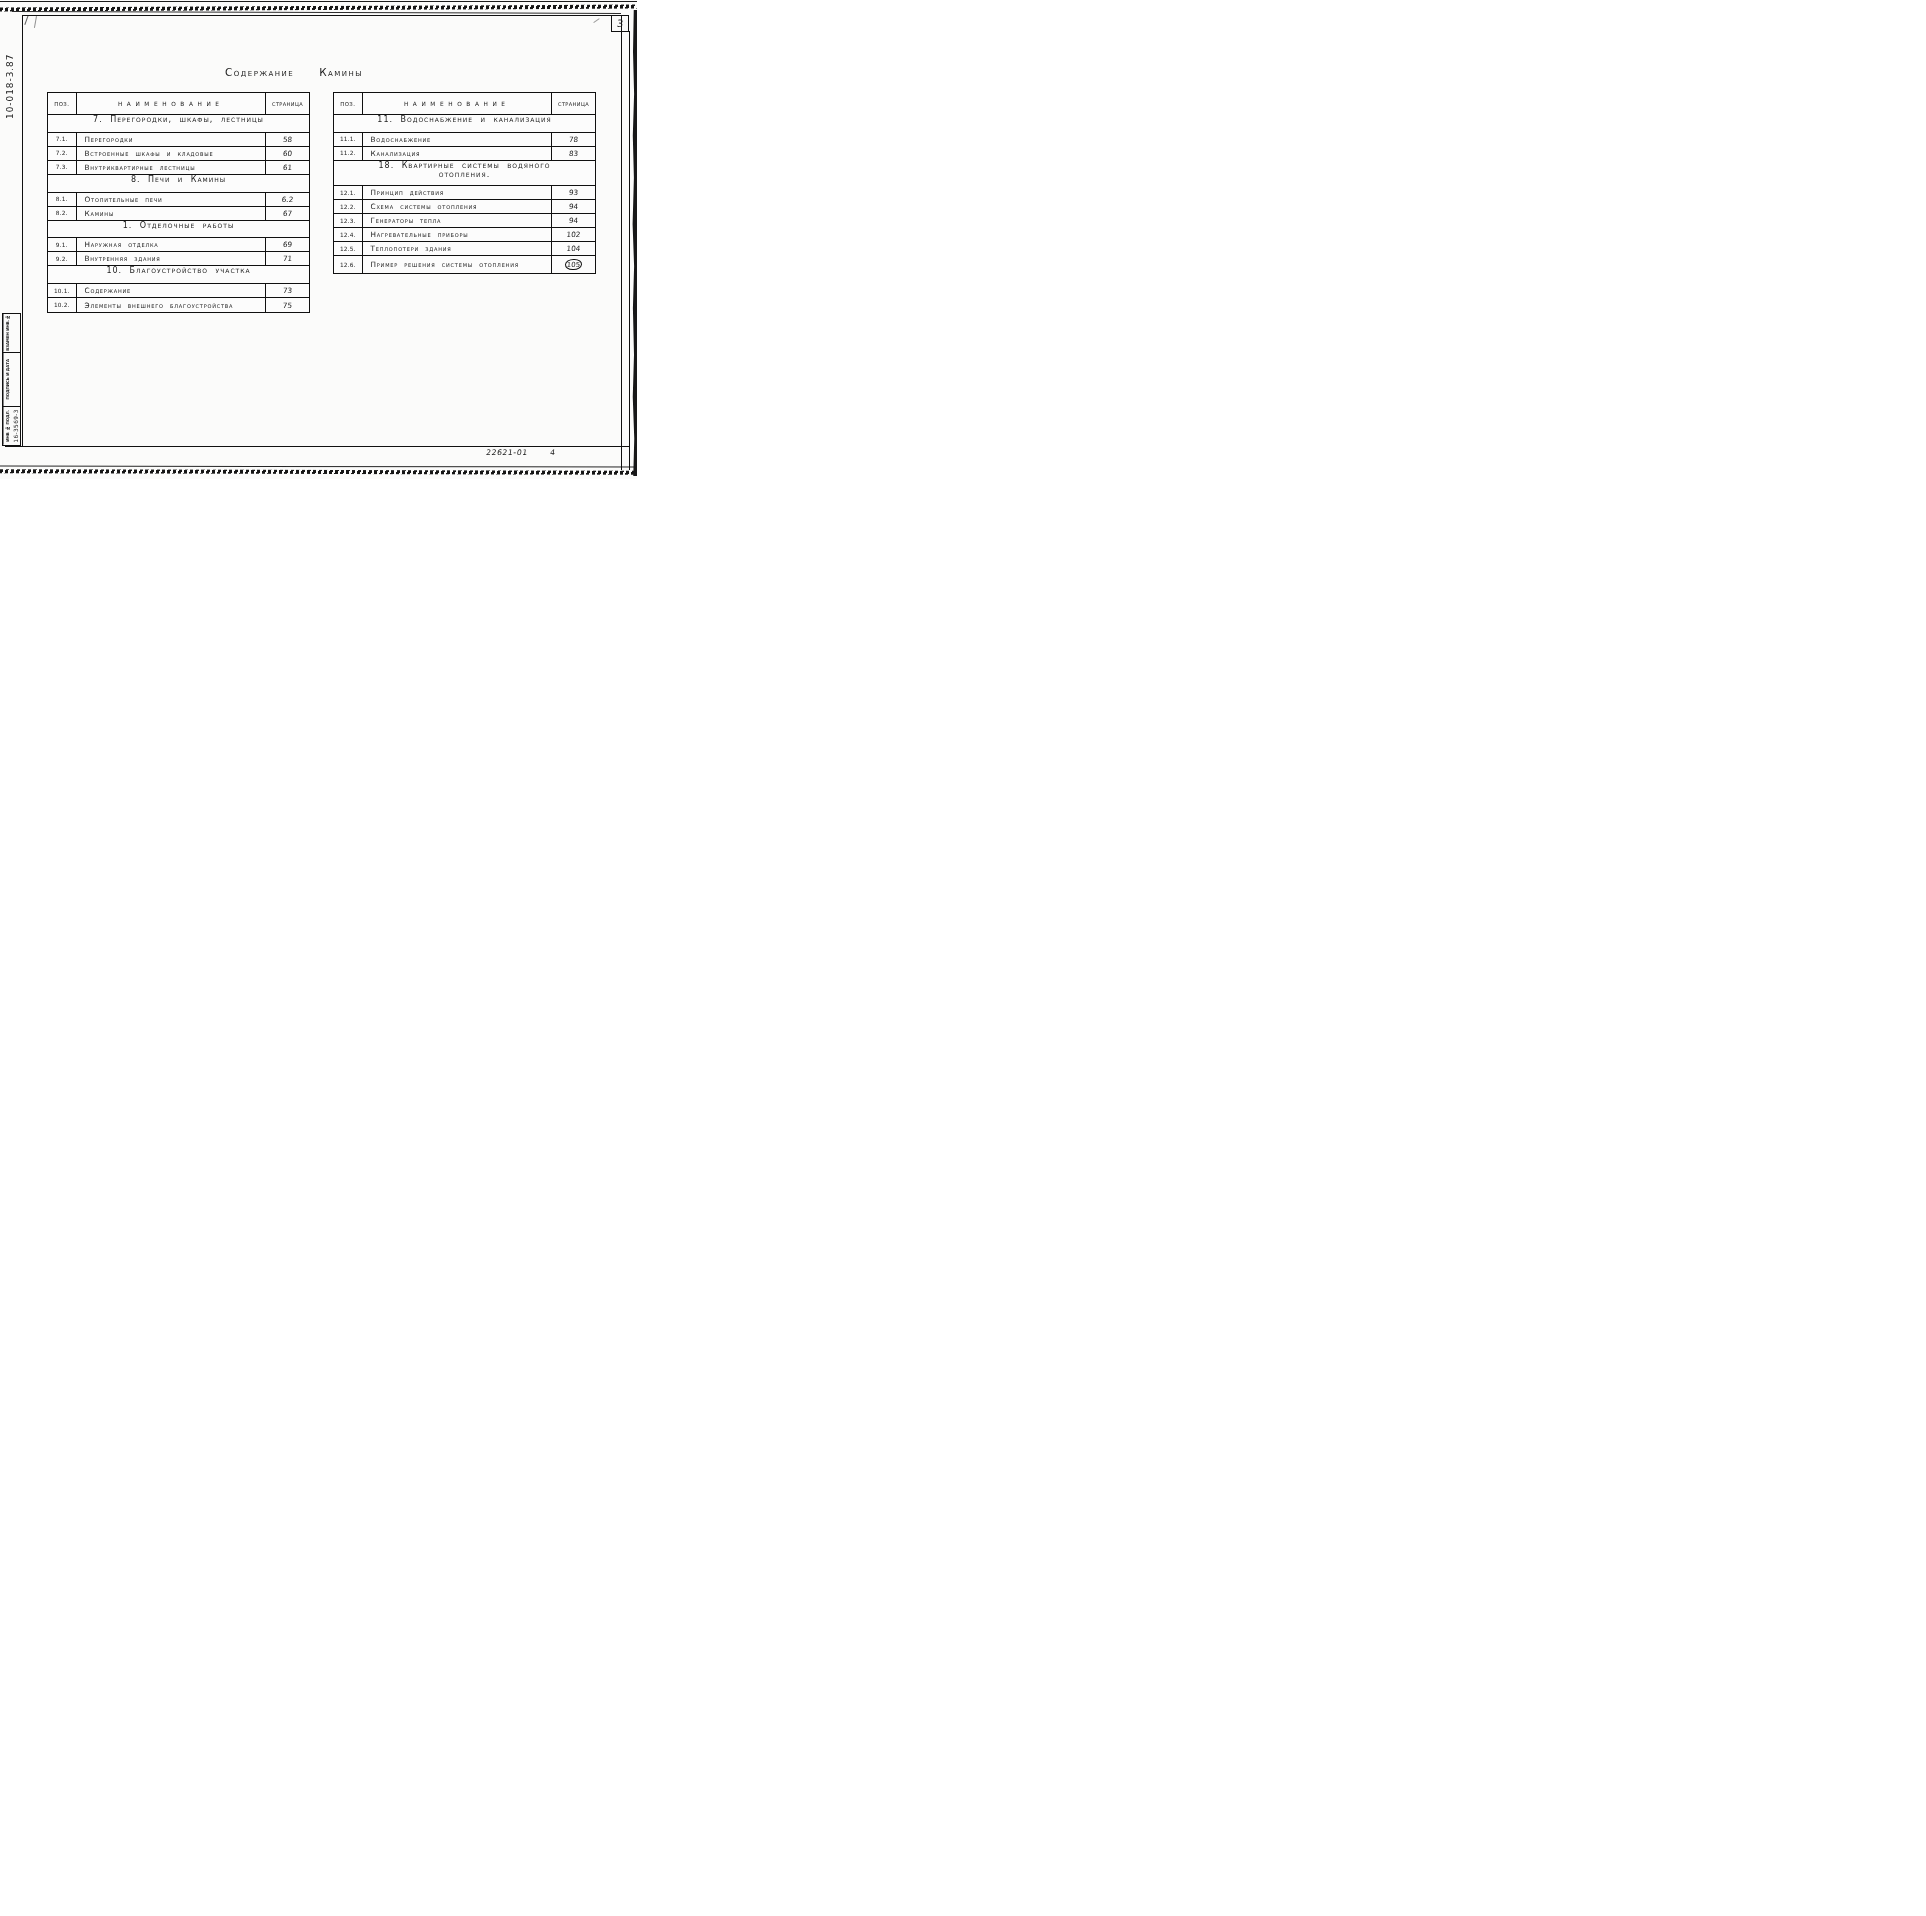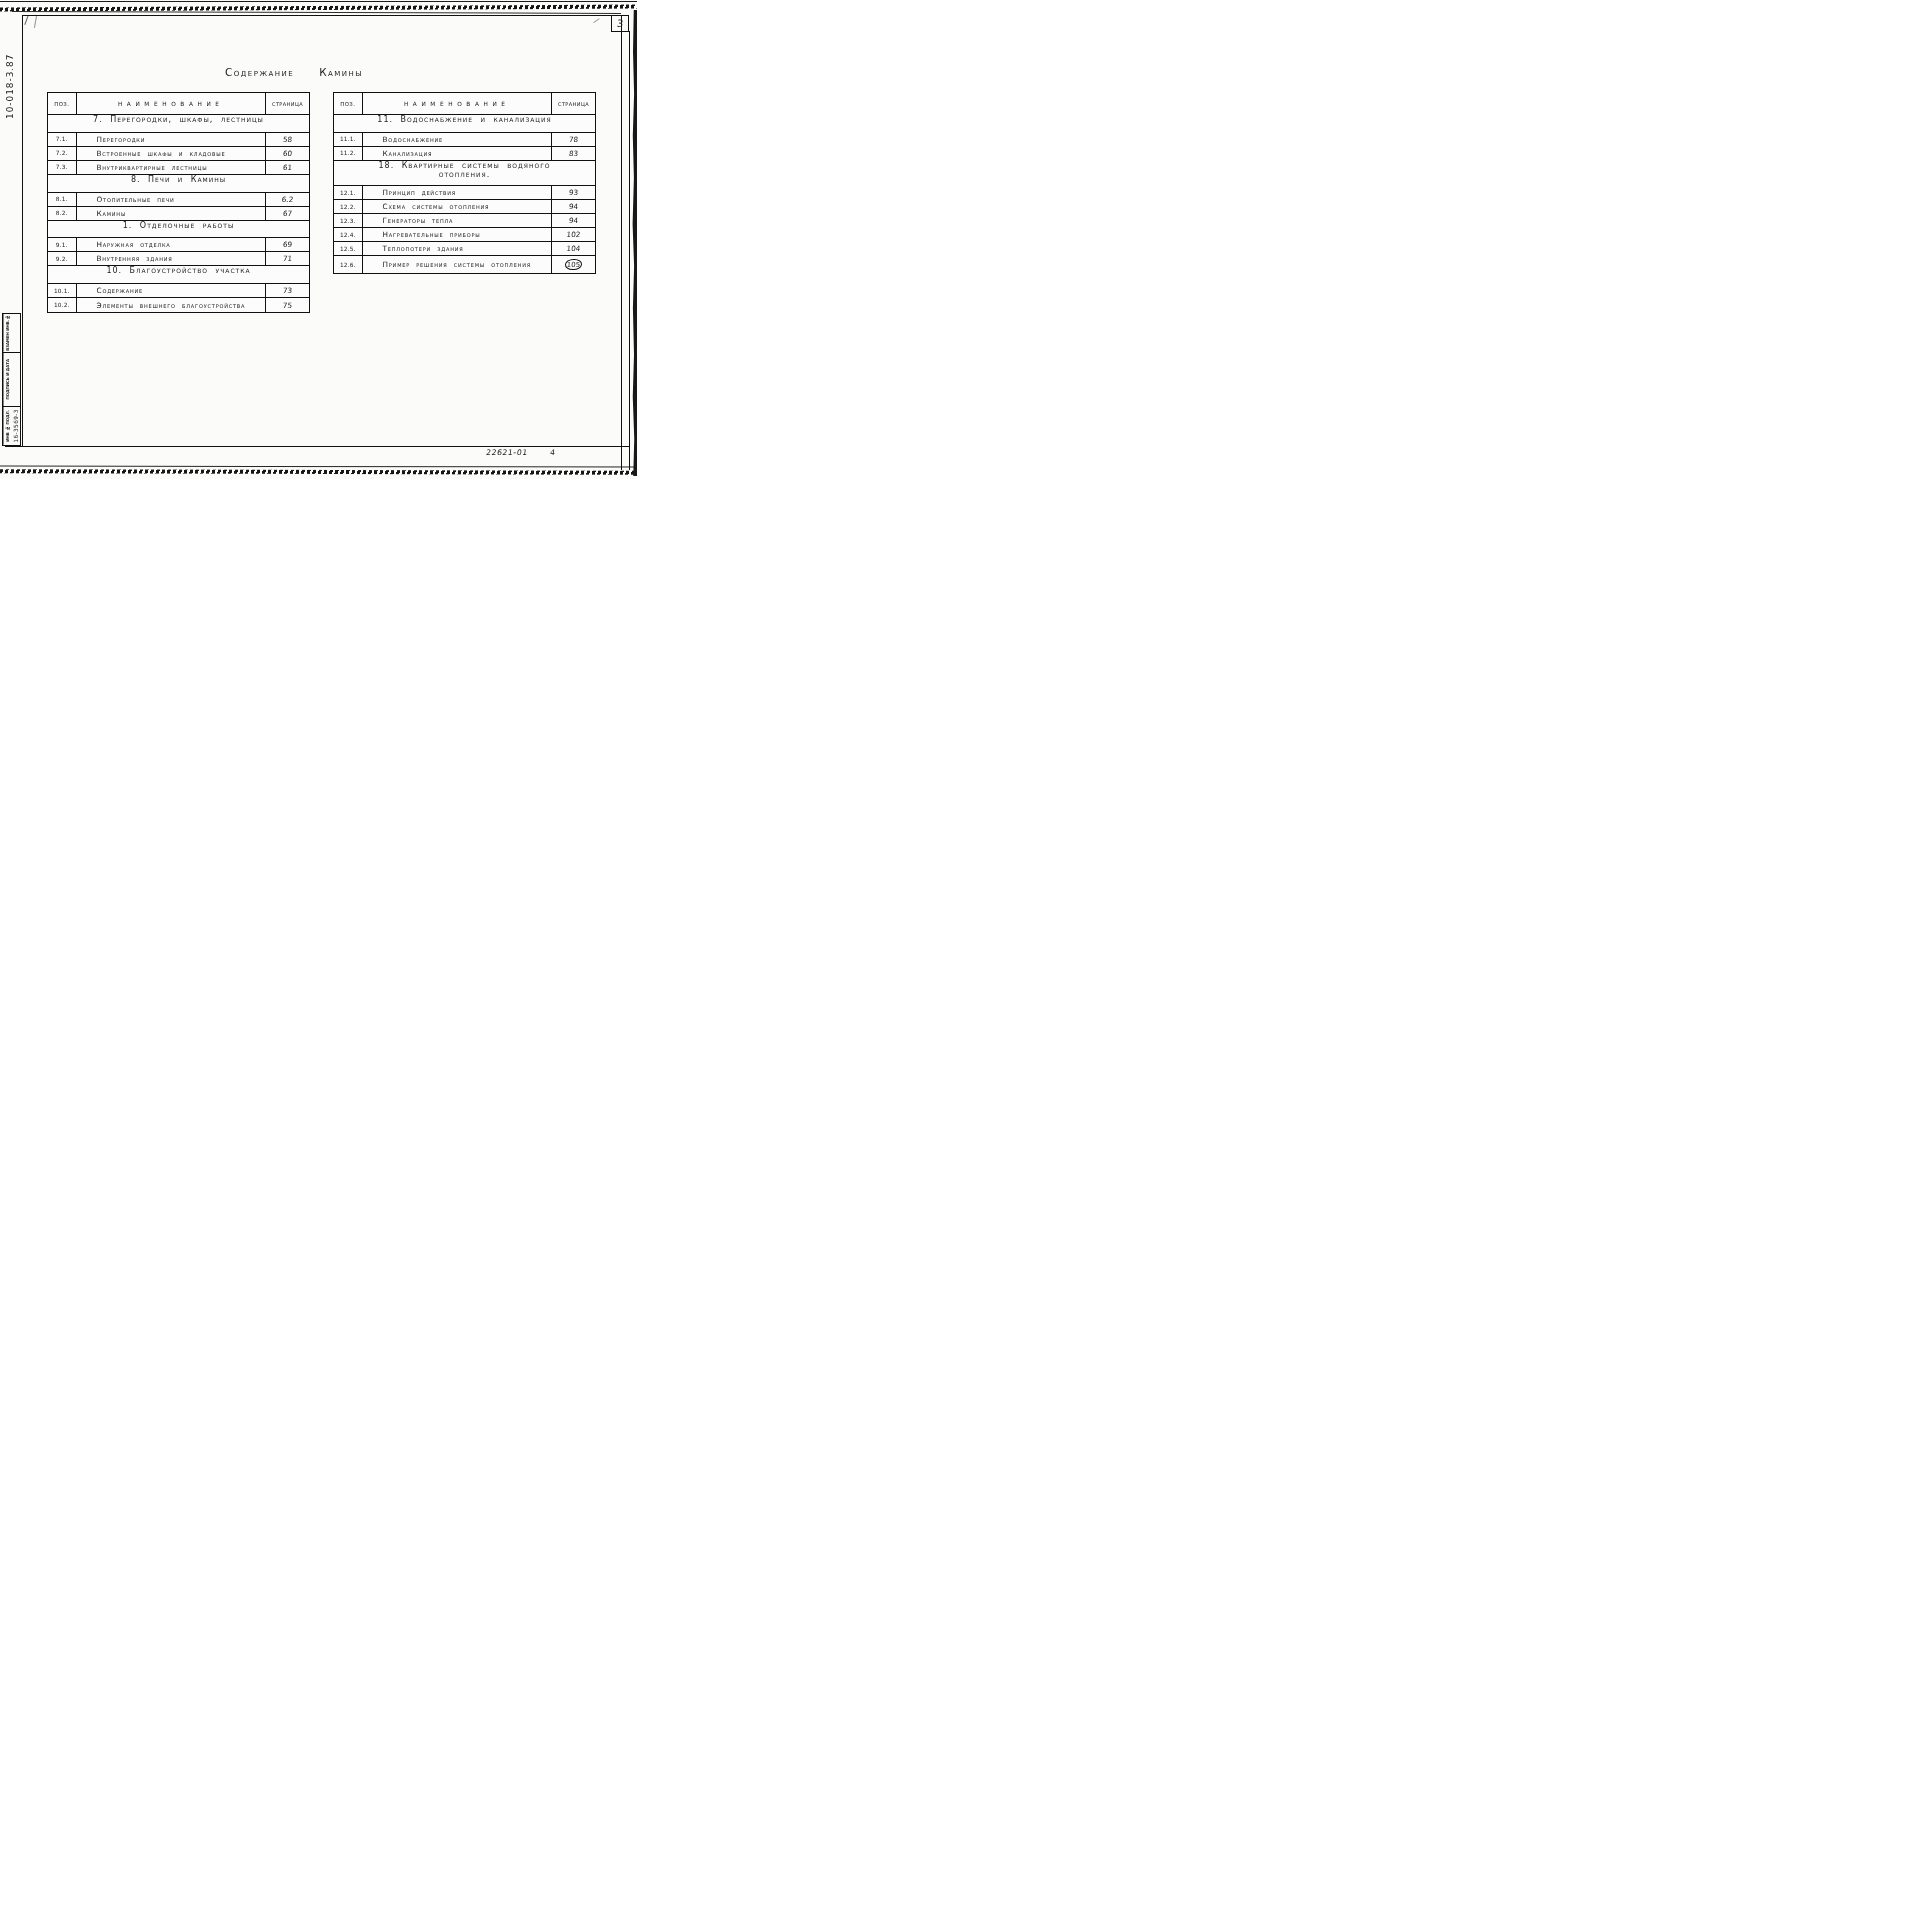--- a/index.html
+++ b/index.html
@@ -49,21 +49,21 @@
   
   .toc-table{
     position:absolute;top:92px;width:263px;box-sizing:border-box;
     border:1.2px solid #101010;background:rgba(255,255,255,.35);
   }
   .toc-left{left:47px;}
   .toc-right{left:333px;}
   .row{display:flex;width:100%;box-sizing:border-box;border-bottom:1.2px solid #101010;}
   .toc-table > .row:last-child, .toc-table > .sec-row:last-child{border-bottom:none;}
   .c-pos{width:28.5px;box-sizing:border-box;border-right:0.8px solid #101010;display:flex;align-items:center;justify-content:center;font-size:5.8px;letter-spacing:0.2px;}
-  .c-name{flex:1;box-sizing:border-box;border-right:0.8px solid #101010;display:flex;align-items:center;padding-left:20px;font-size:7.3px;font-variant:small-caps;letter-spacing:0.8px;word-spacing:3.1px;white-space:nowrap;overflow:hidden;}
+  .c-name{flex:1;box-sizing:border-box;border-right:0.8px solid #101010;display:flex;align-items:center;padding-left:8px;font-size:7.3px;font-variant:small-caps;letter-spacing:0.8px;word-spacing:3.1px;white-space:nowrap;overflow:hidden;}
   .c-page{width:43px;box-sizing:border-box;display:flex;align-items:center;justify-content:center;font-size:7.3px;transform:skewX(-5deg);}
   .row-header{height:22.3px;}
   .row-header .c-pos{font-size:5.4px;letter-spacing:0.4px;}
   .row-header .c-name{justify-content:center;padding-left:0;font-variant:normal;font-size:5.8px;letter-spacing:4.6px;word-spacing:0;}
   .row-header .c-page{font-size:5px;letter-spacing:0.4px;transform:none;}
   .sec-row{
     width:100%;box-sizing:border-box;border-bottom:1.2px solid #101010;
     height:17.7px;display:flex;flex-direction:column;align-items:center;justify-content:flex-start;
     font-size:8px;font-variant:small-caps;letter-spacing:1px;word-spacing:3.9px;line-height:1.15;
   }

